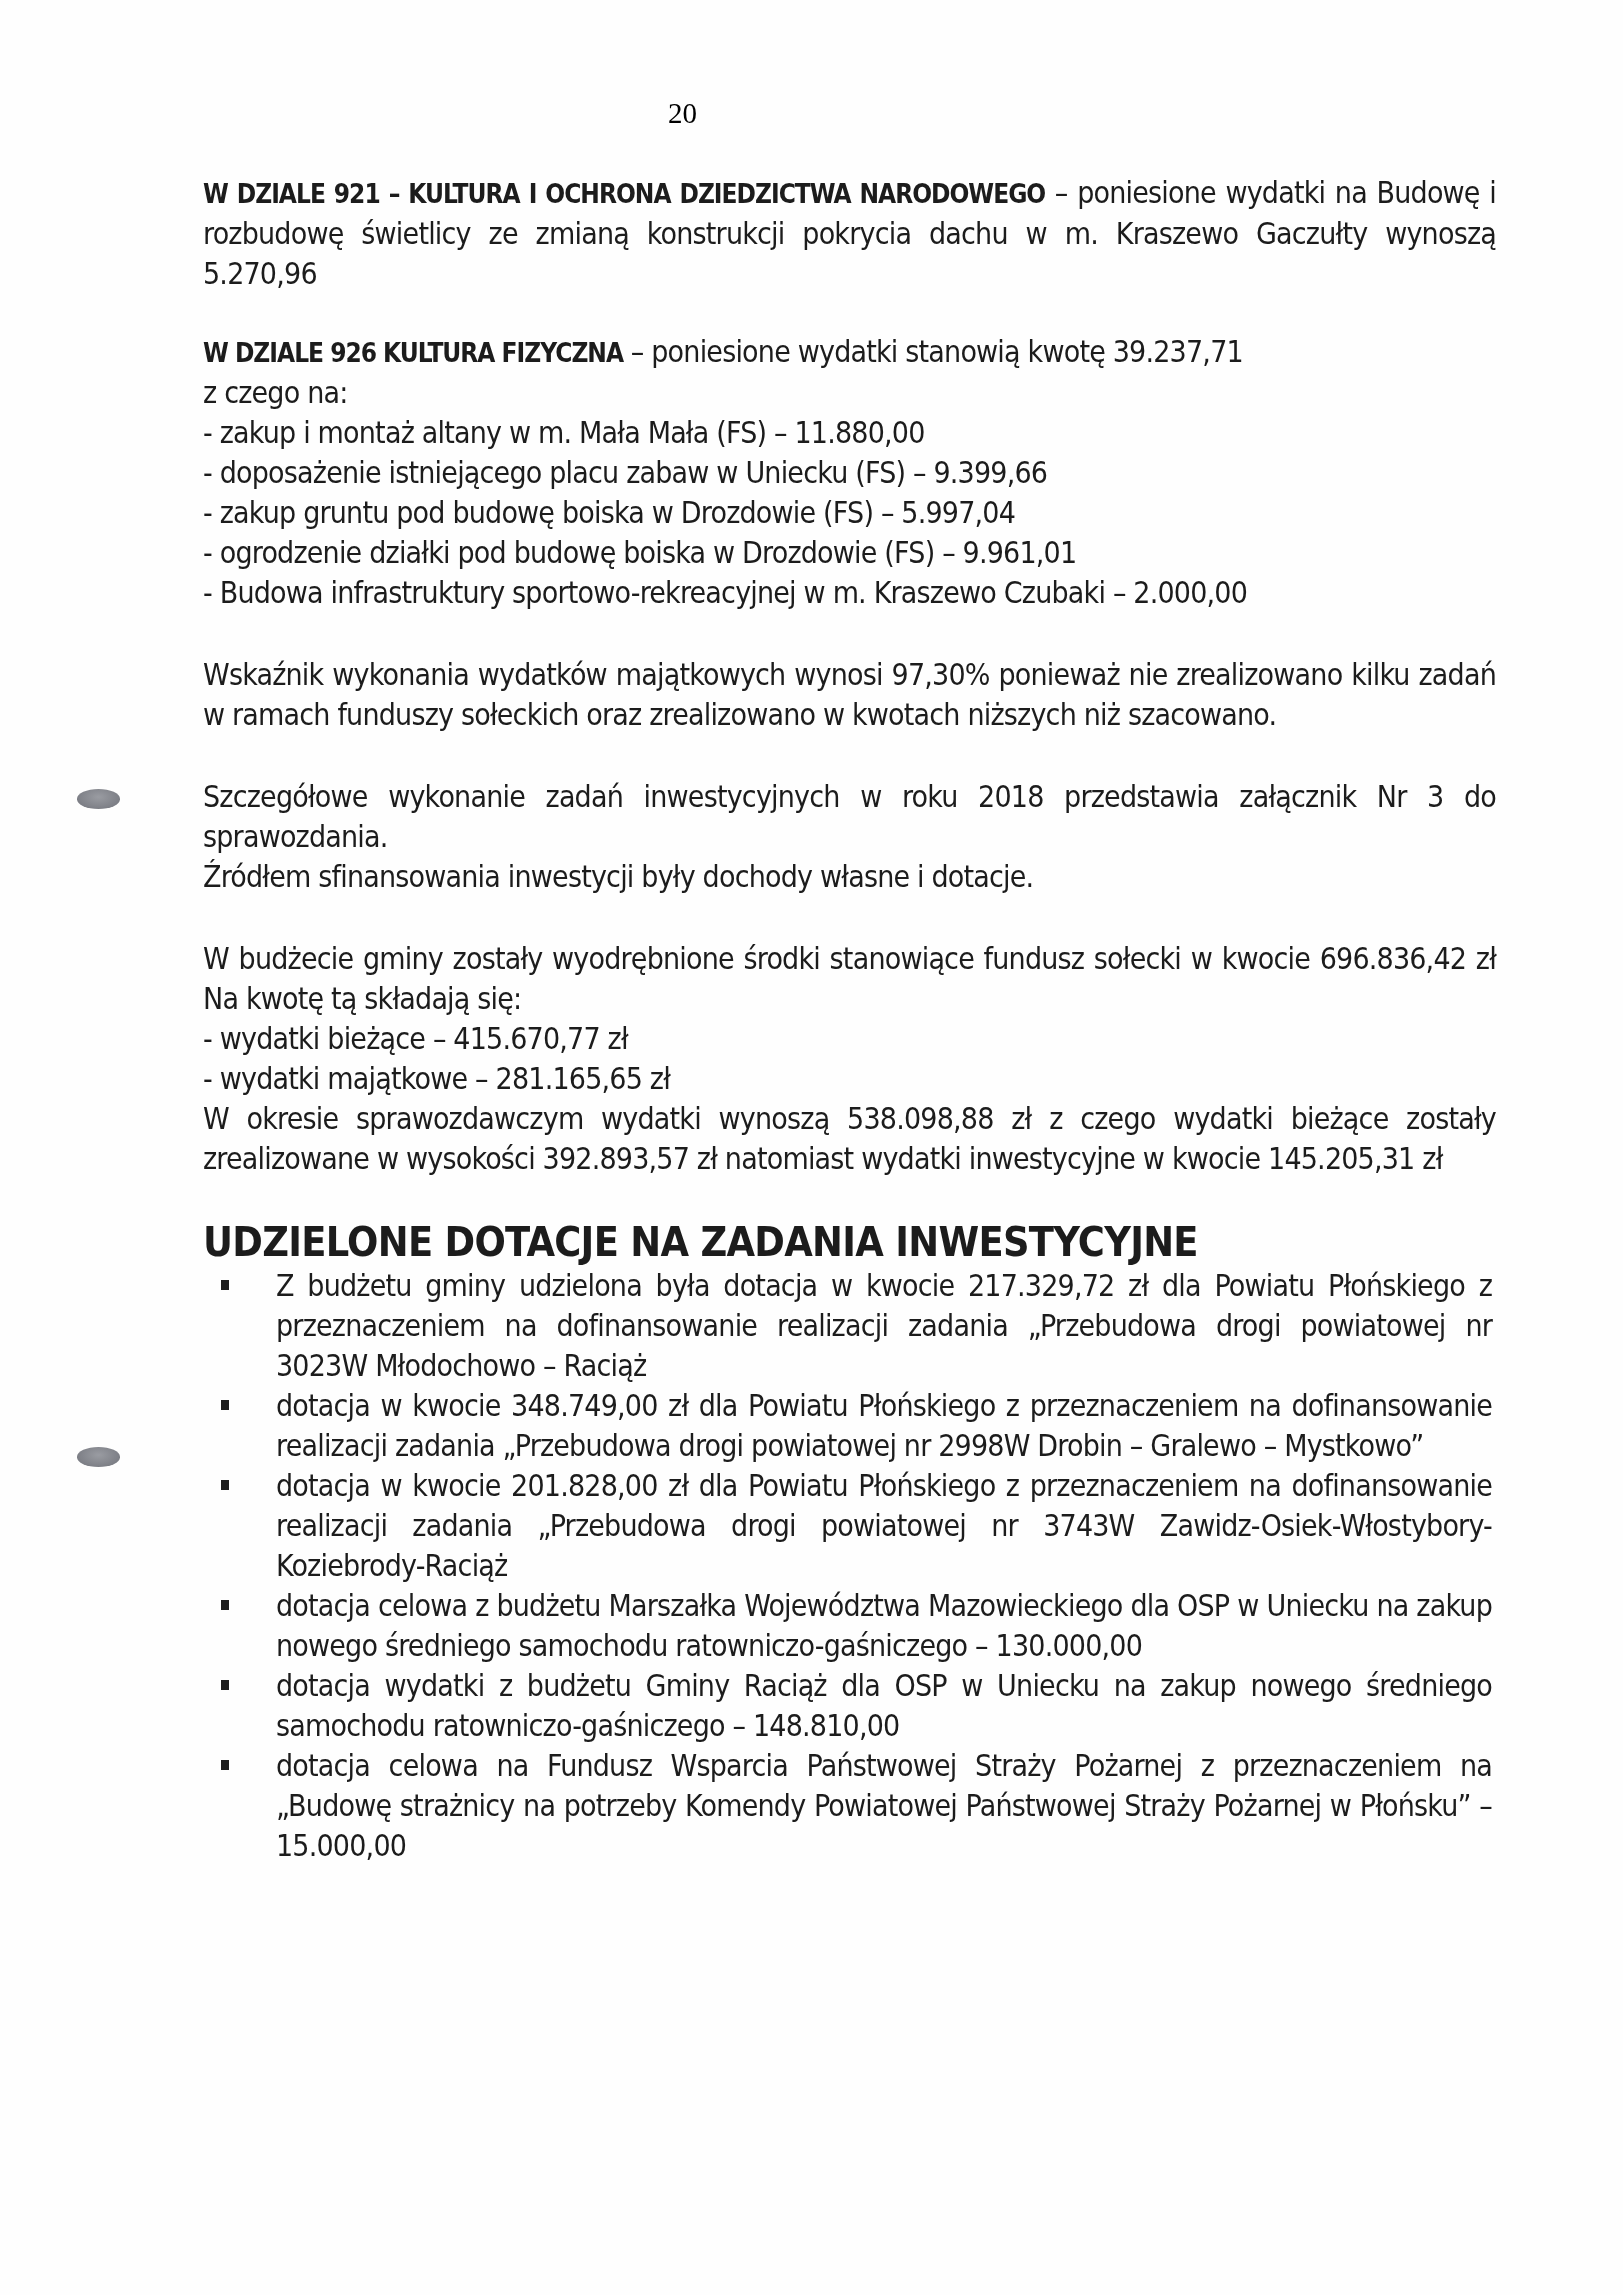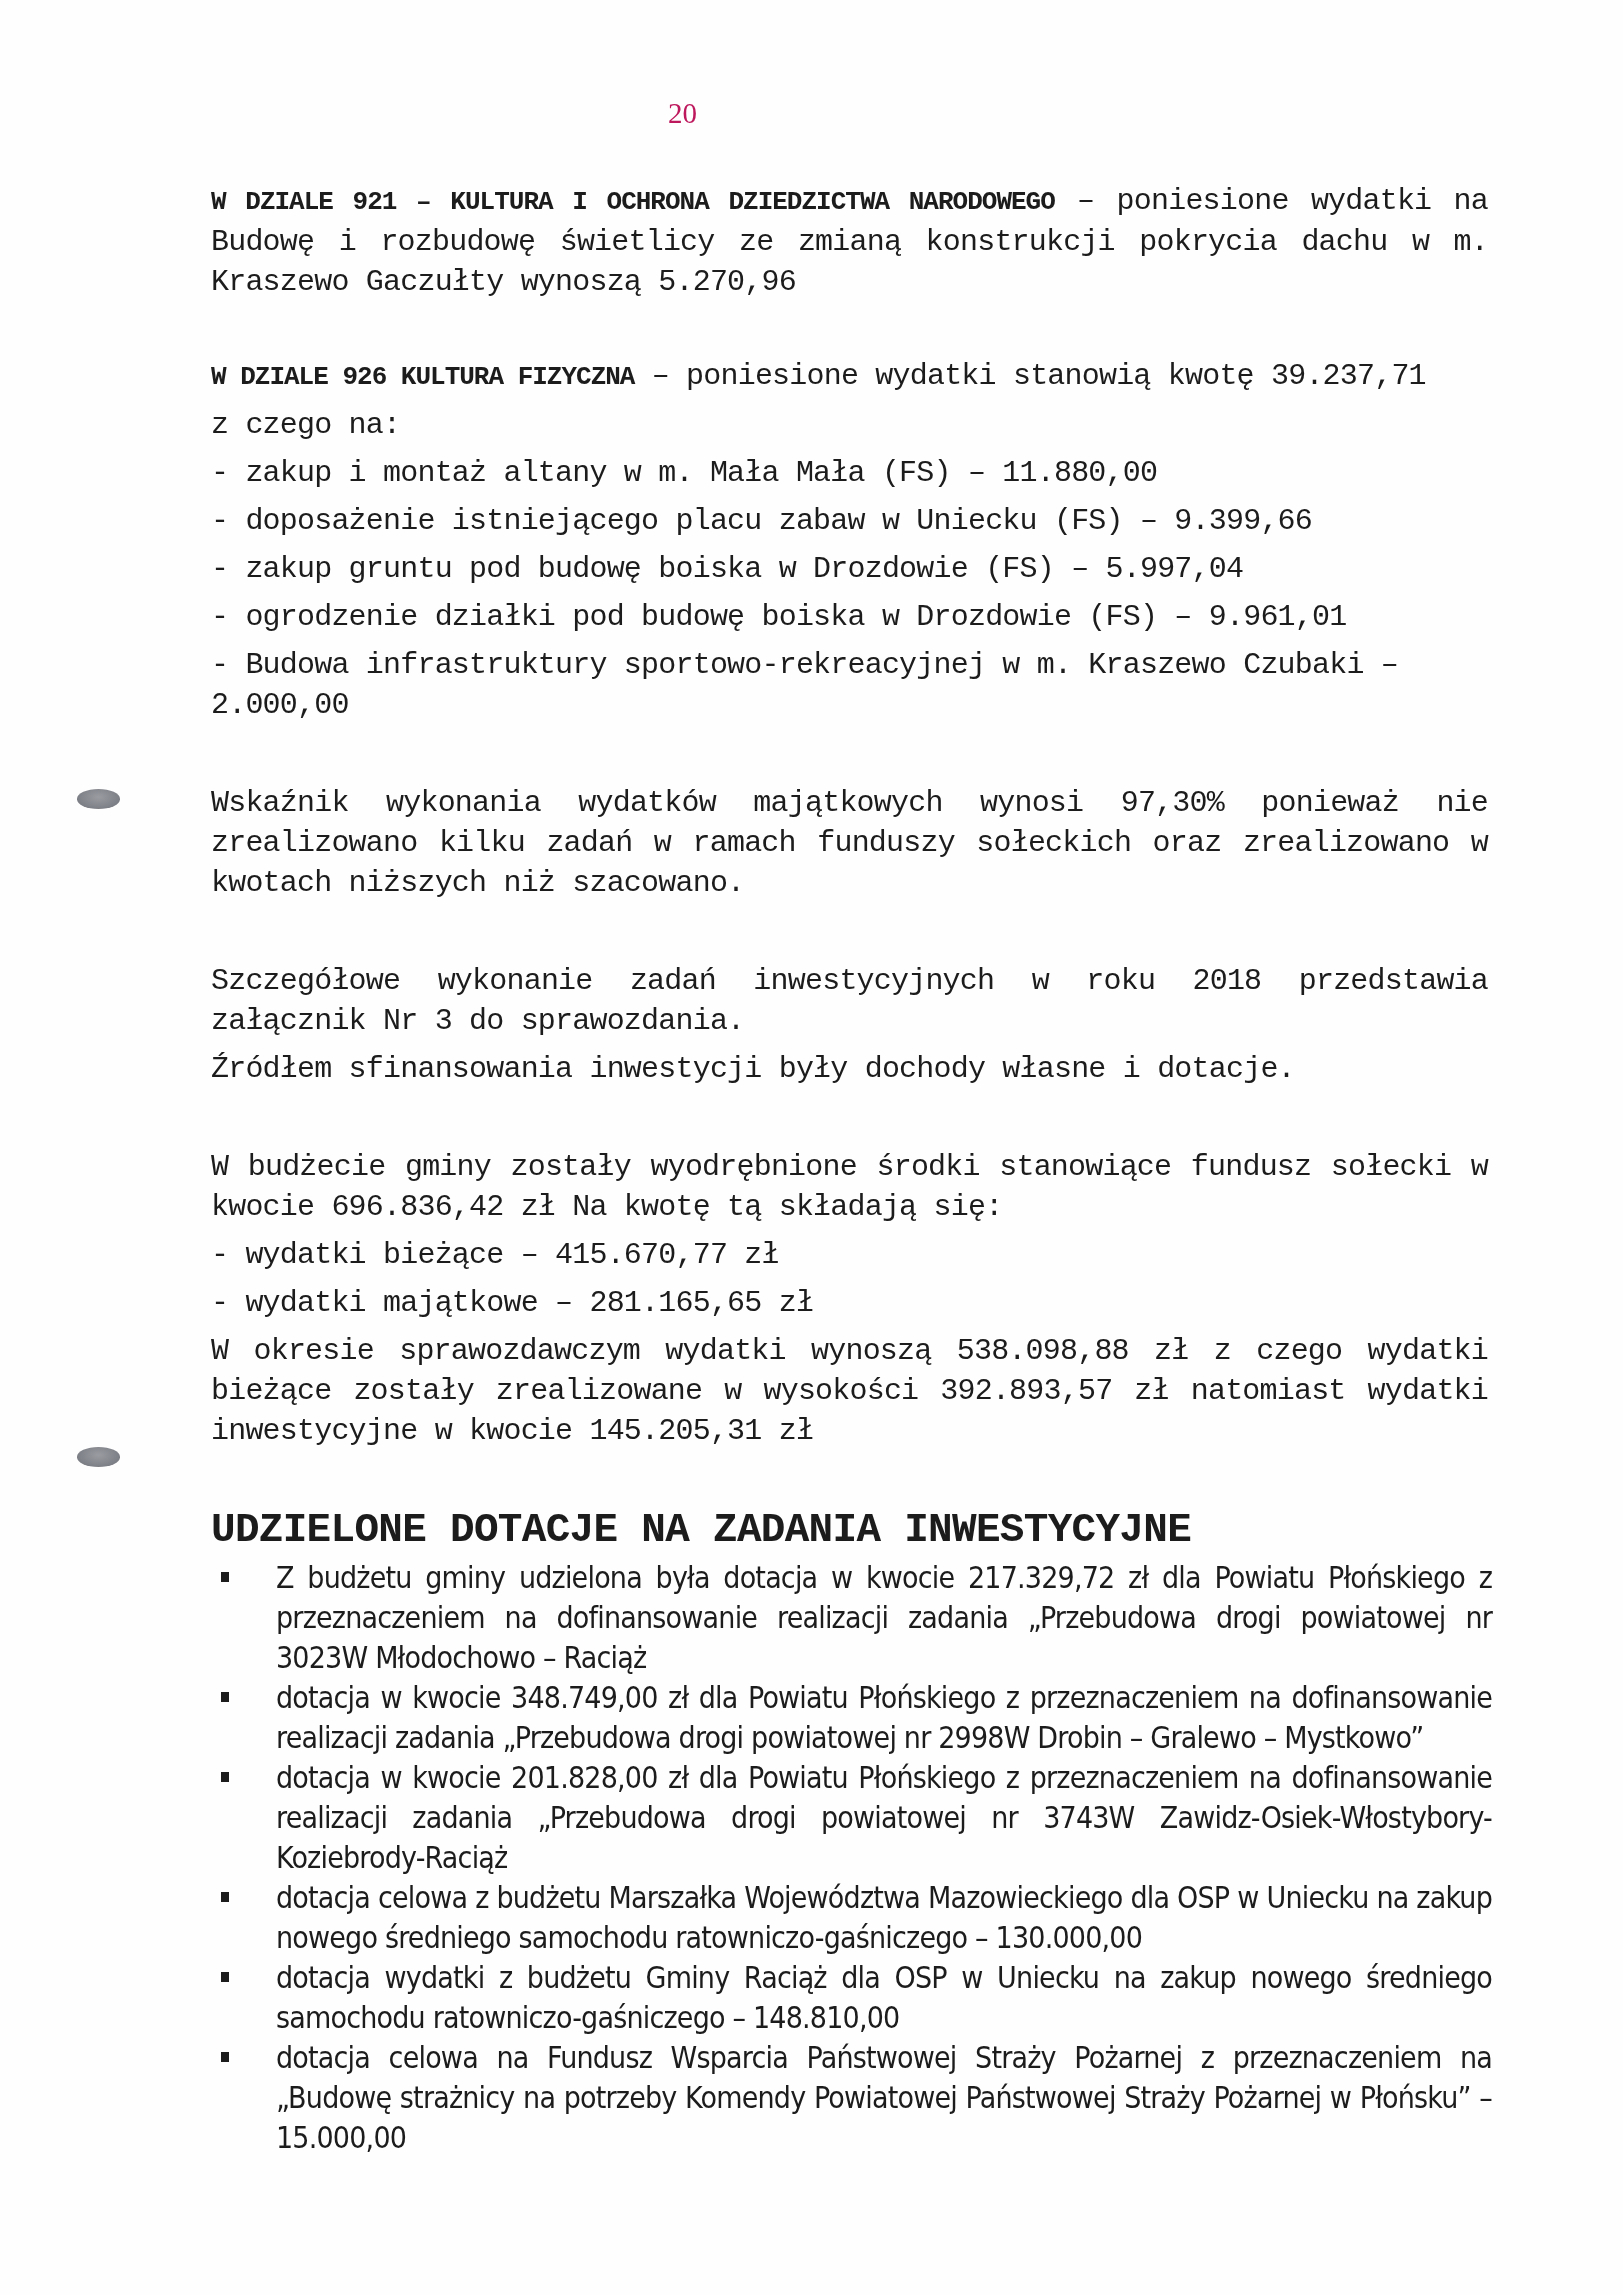--- a/index.html
+++ b/index.html
@@ -1,28 +1,28 @@
 <!DOCTYPE html>
 <html style="font-size:10.5px"><head>
 <meta charset="utf-8">
 <style>
   html, body { margin: 0; padding: 0; background: #fdfdfd; }
   body { width: 1623px; height: 2295px; position: relative; overflow: hidden; }
   .page { position: absolute; left: 0; top: 0; width: 1623px; height: 2295px; background: #fefefe; }
   .page-number {
     position: absolute; top: 97px; left: 0; width: 1365px; text-align: center;
-    font-family: "Liberation Serif", serif; font-size: 29px; color: #be185d;
+    font-family: "Liberation Serif", serif; font-size: 29px; color: #000000;
   }
   .content {
     position: absolute; left: 203px; top: 173px; width: 1293px;
     font-family: "DejaVu Sans Condensed", "DejaVu Sans", sans-serif;
     font-size: 30px; line-height: 40px; color: #1c1c1c;
     letter-spacing: -0.8px;
   }
-  .content p { margin: 8px; font-family: Liberation Mono, monospace; }
+  .content p { margin: 0; }
   .justify { text-align: justify; }
   .bold-lead { font-weight: bold; font-size: 26px; letter-spacing: -1px; }
   .heading { font-weight: bold; font-size: 41px; letter-spacing: -0.7px; margin: 0; }
   .gap-1 { height: 38px; }
   .gap-2 { height: 42px; }
   .gap-3 { height: 43px; }
   ul.bullets { list-style: none; margin: 4px; padding: 0; }
   ul.bullets li { position: relative; padding-left: 69px; text-align: justify; }
   ul.bullets li .marker {
     position: absolute; left: 14.4px; top: 14.4px; width: 7.2px; height: 9.8px; background: #1c1c1c;

